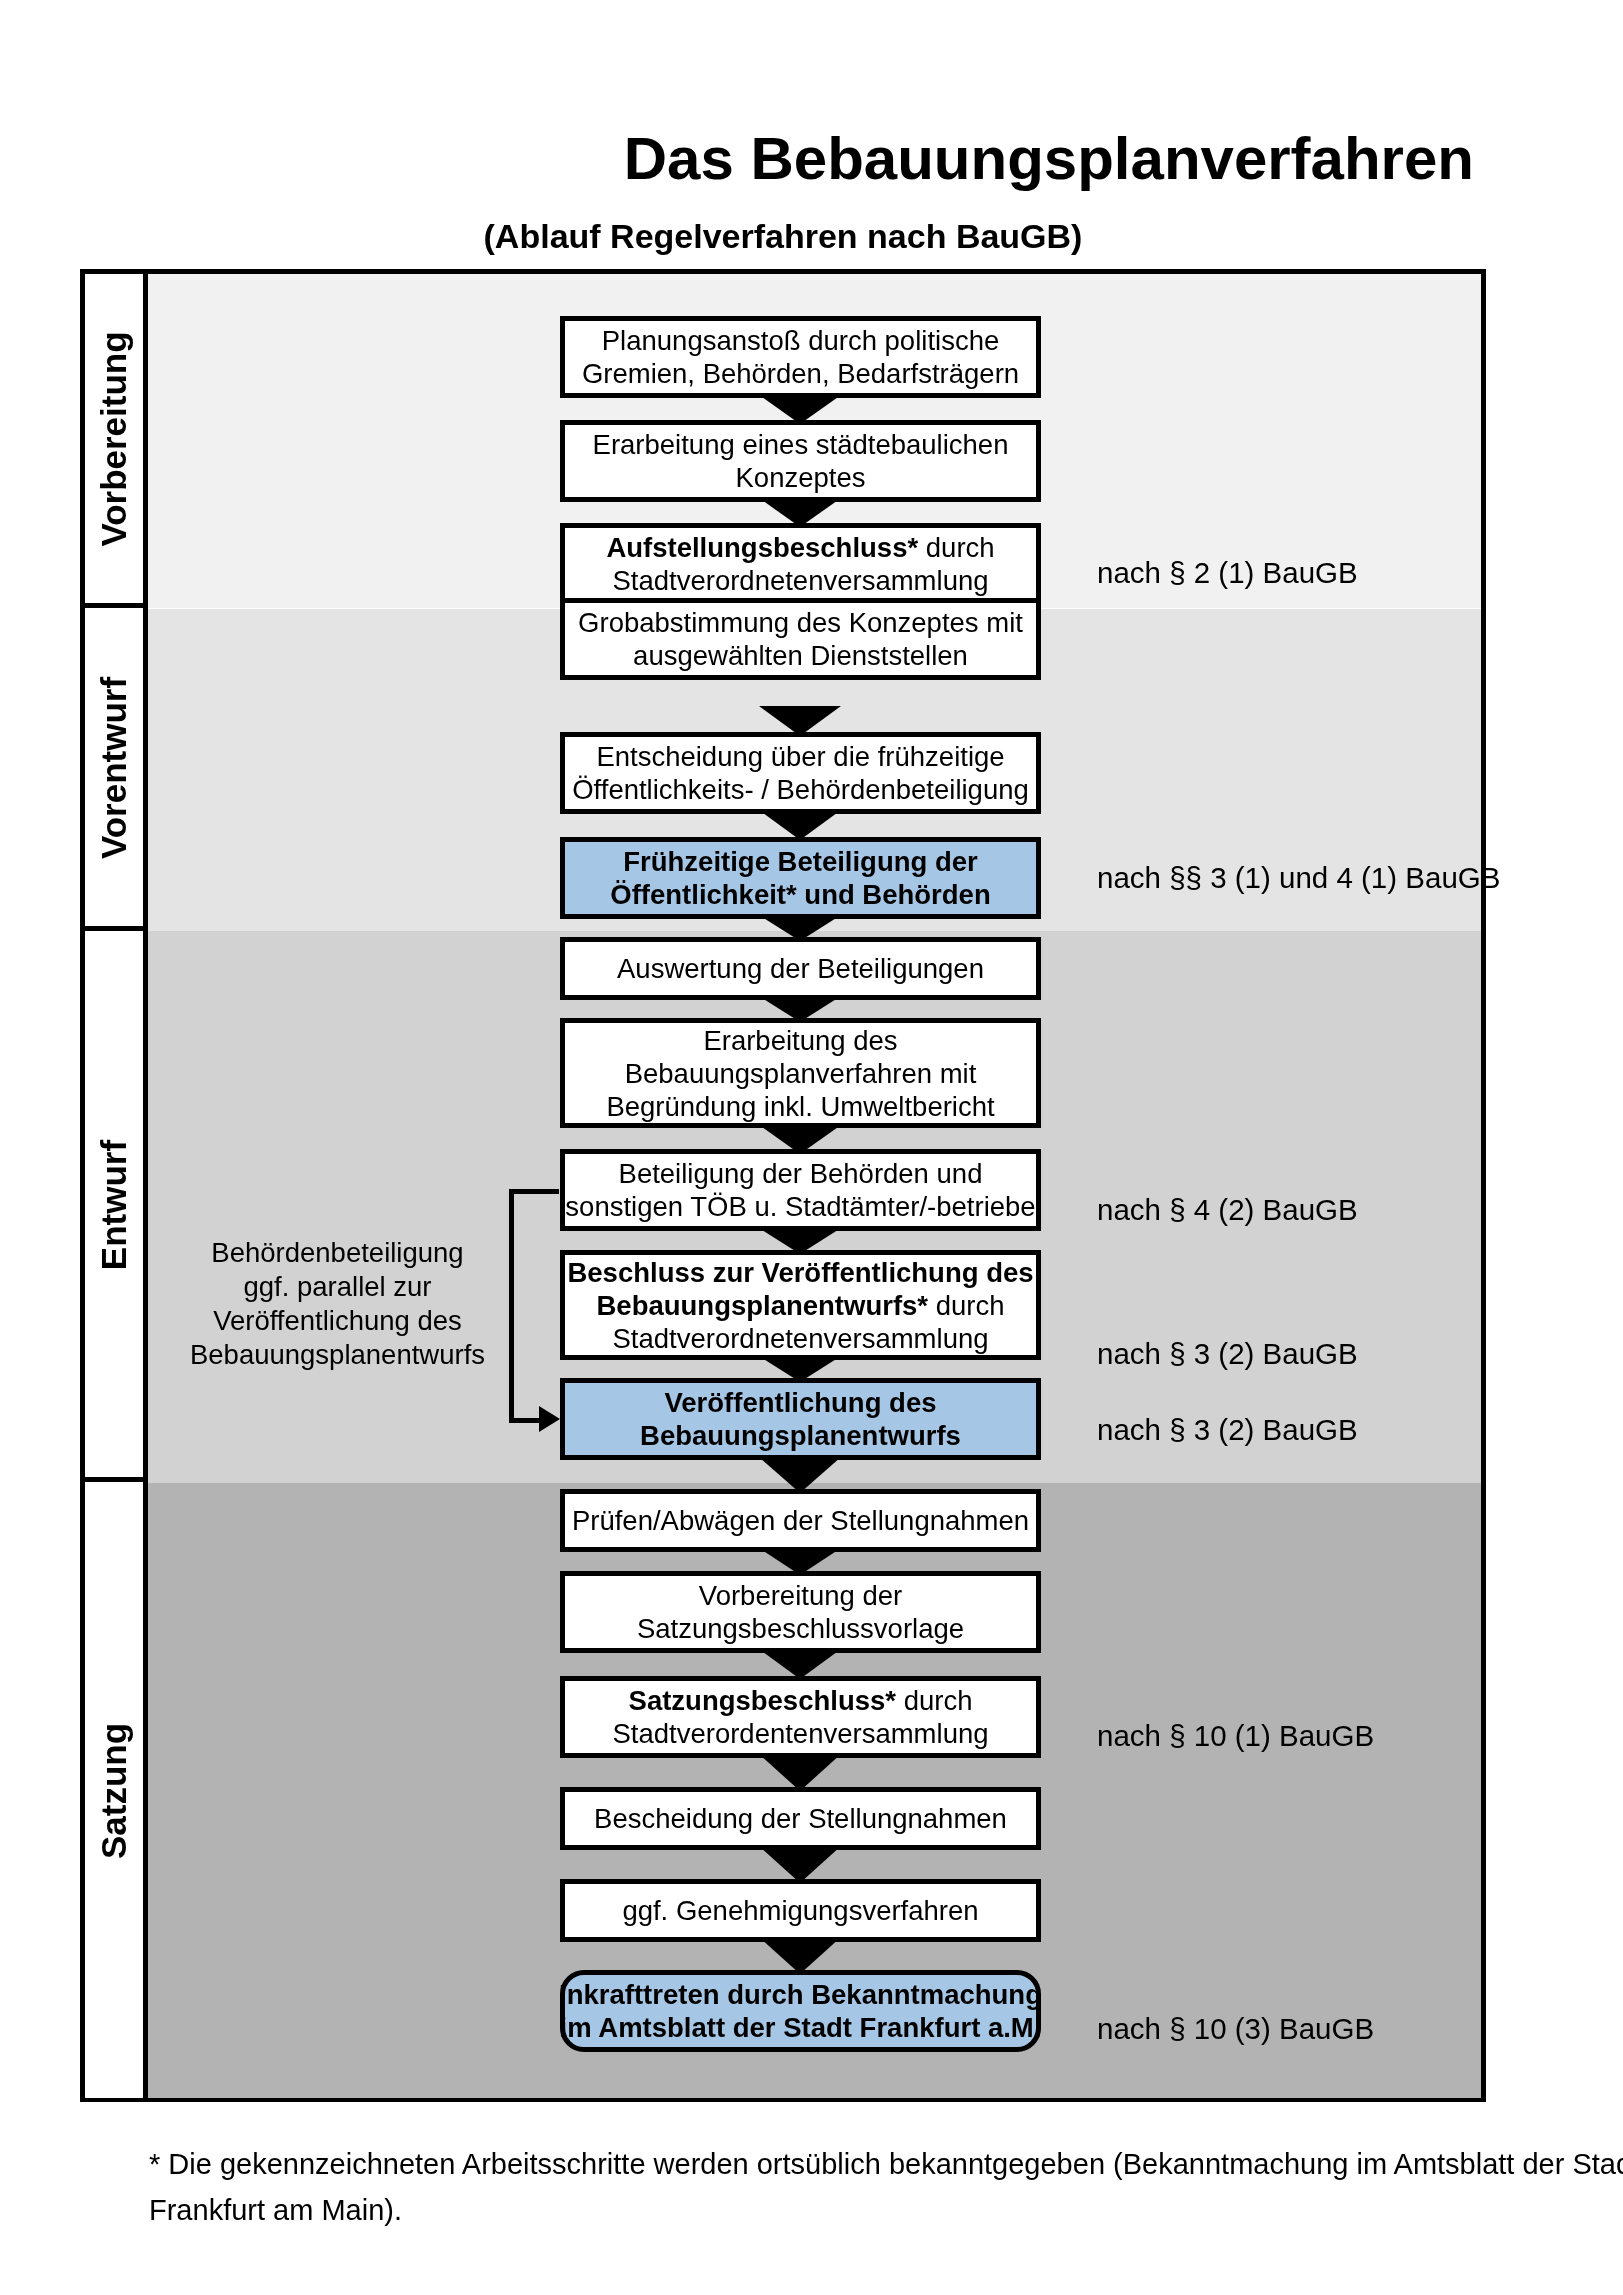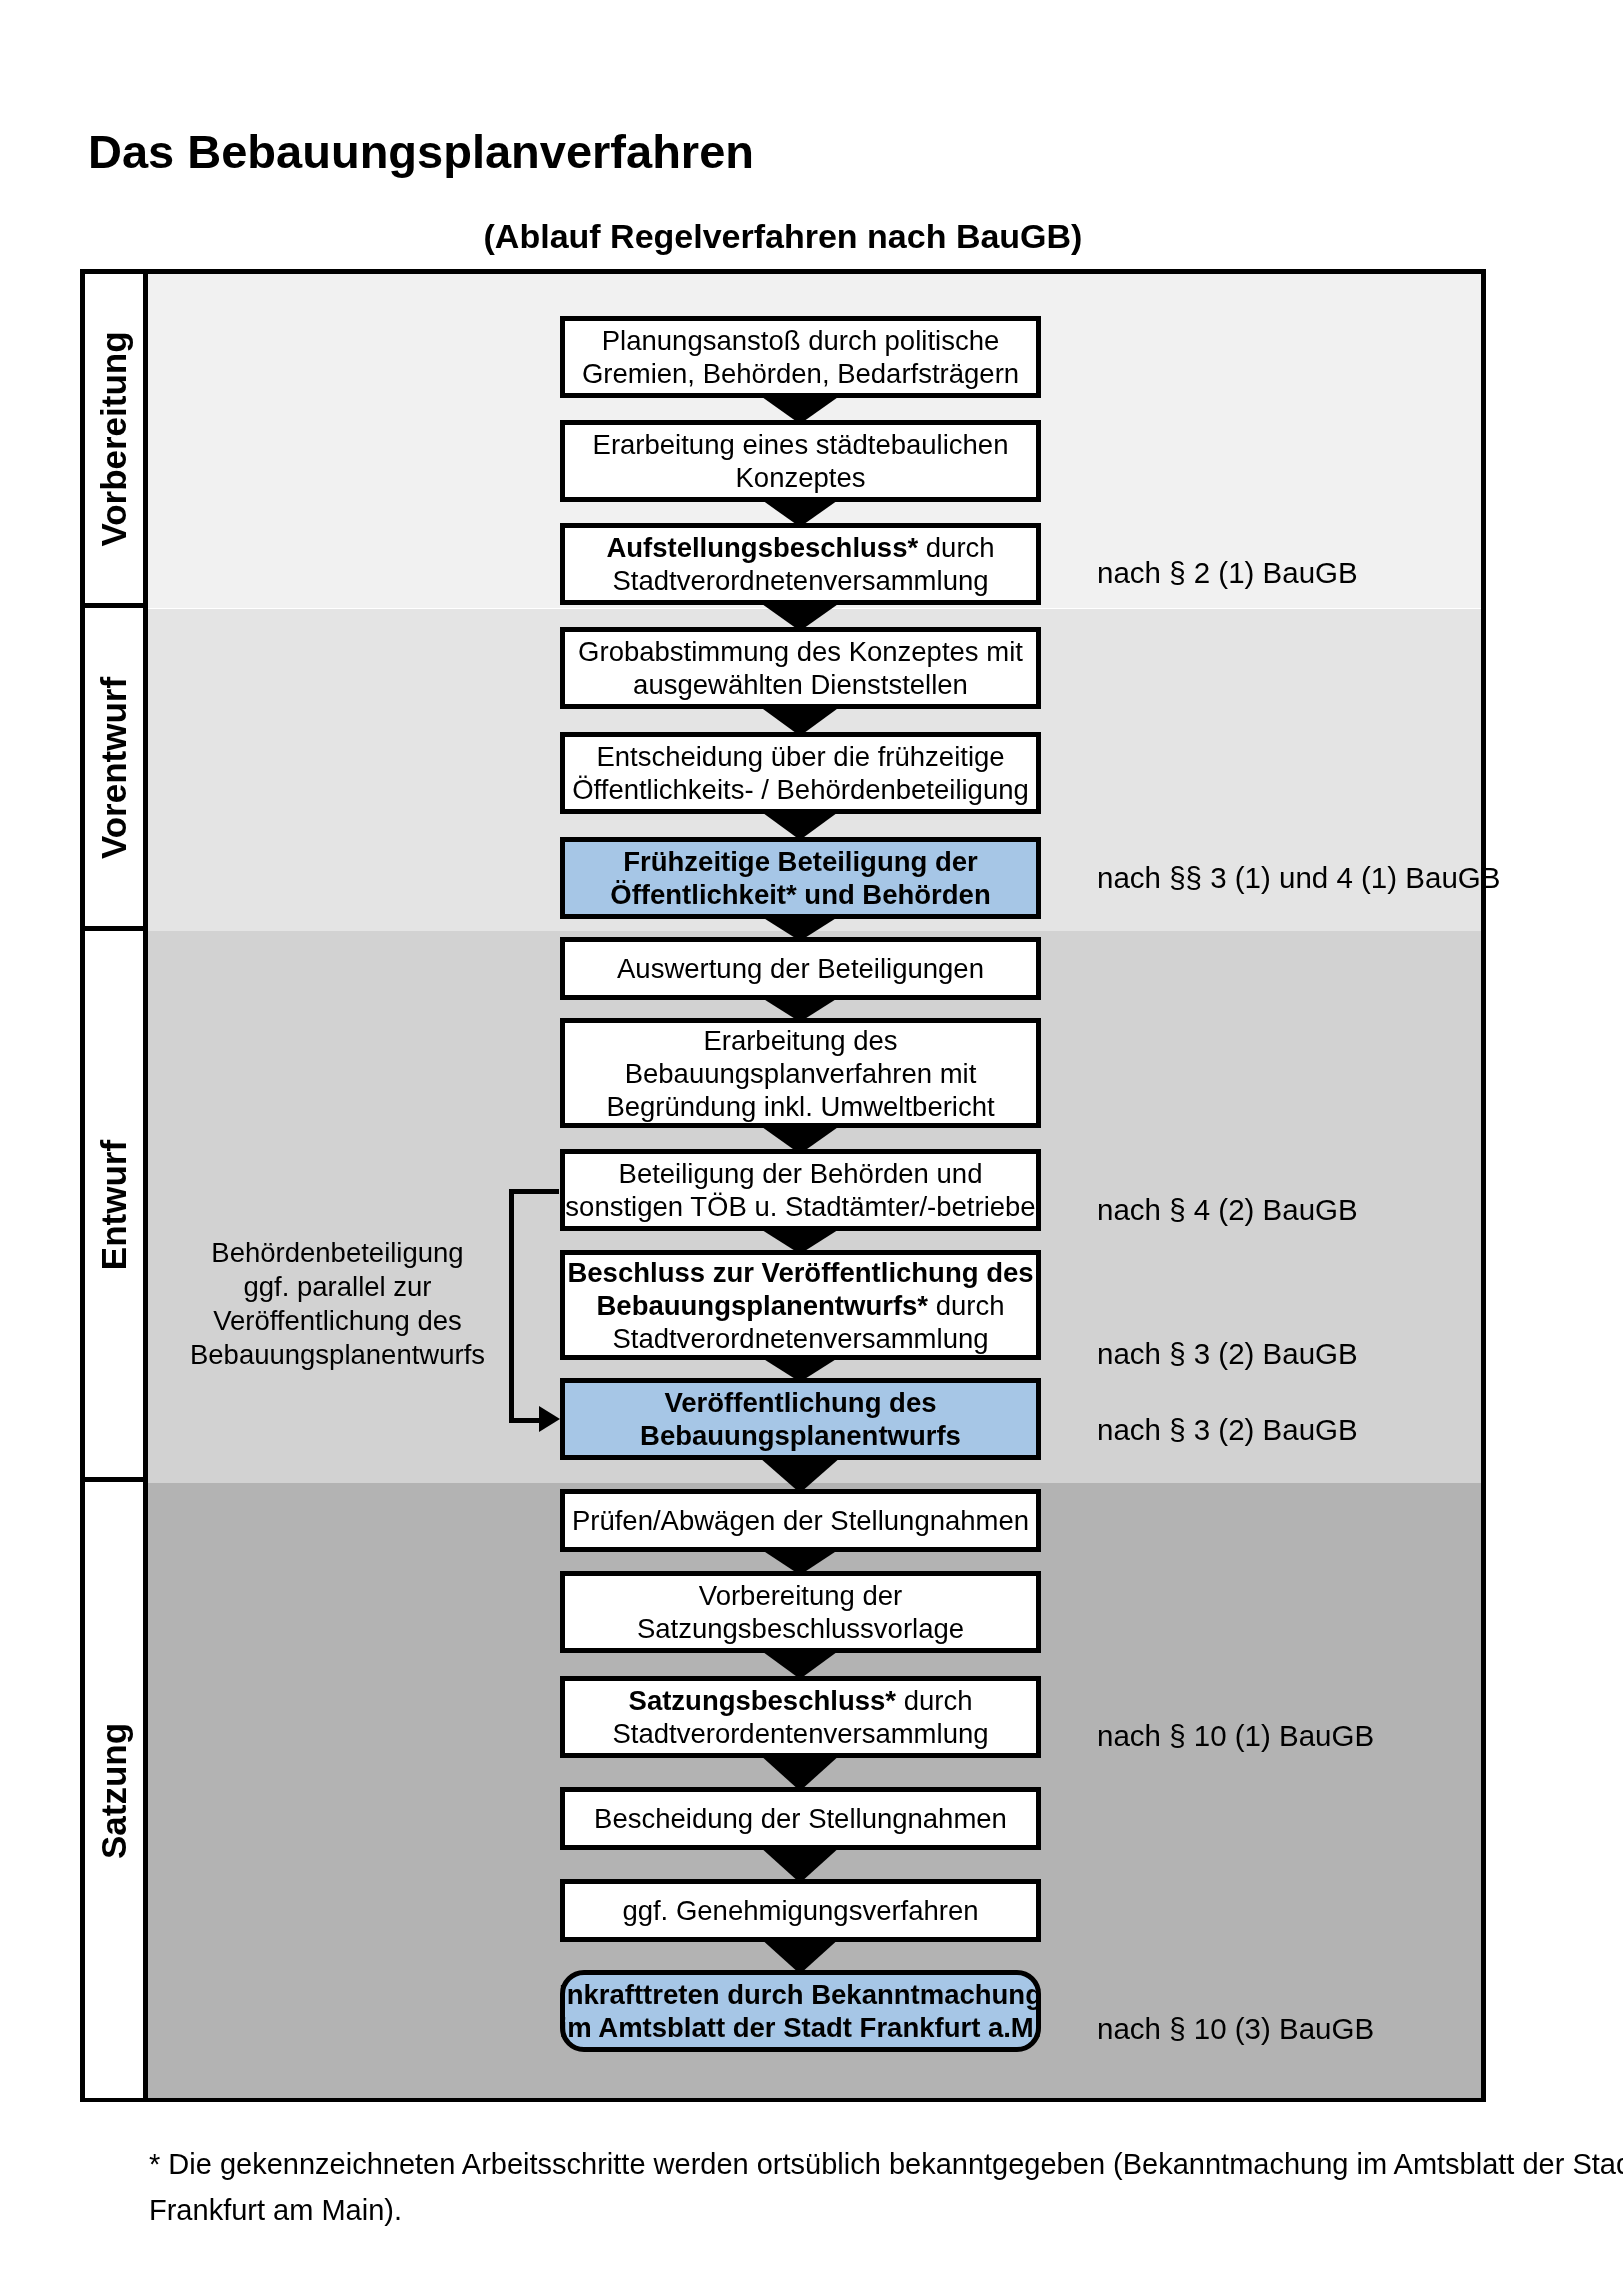--- a/index.html
+++ b/index.html
@@ -4,22 +4,22 @@
 <style>
   html,body{margin:0;padding:0;}
   body{
     width:1623px;height:2295px;position:relative;background:#ffffff;
     font-family:"Liberation Sans",sans-serif;color:#000;
     overflow:hidden;
   }
   .abs{position:absolute;}
   
   .title{
-    left:88px;top:124px;width:1406px;text-align:left;
-    font-size:47px;font-weight:bold;letter-spacing:0px;
+    left:68px;top:124px;width:1406px;text-align:right;
+    font-size:60px;font-weight:bold;letter-spacing:0px;
   }
   .subtitle{
     left:80px;top:217px;width:1406px;text-align:center;
     font-size:34px;font-weight:bold;
   }
   
   .frame{
     left:80px;top:269px;width:1406px;height:1833px;
     border:5.2px solid #000;box-sizing:border-box;background:#fff;
   }
@@ -124,21 +124,21 @@
     <div class="bline"><span>Gremien, Behörden, Bedarfsträgern</span></div>
   </div>
 <div class="abs pbox" style="top:420px;height:82px;">
     <div class="bline"><span>Erarbeitung eines städtebaulichen</span></div>
     <div class="bline"><span>Konzeptes</span></div>
   </div>
 <div class="abs pbox" style="top:523px;height:82px;">
     <div class="bline"><b>Aufstellungsbeschluss*</b><span> durch</span></div>
     <div class="bline"><span>Stadtverordnetenversammlung</span></div>
   </div>
-<div class="abs pbox" style="top:627px;height:82px;">
+<div class="abs pbox" style="top:598px;height:82px;">
     <div class="bline"><span>Grobabstimmung des Konzeptes mit</span></div>
     <div class="bline"><span>ausgewählten Dienststellen</span></div>
   </div>
 <div class="abs pbox" style="top:732px;height:82px;">
     <div class="bline"><span>Entscheidung über die frühzeitige</span></div>
     <div class="bline"><span>Öffentlichkeits- / Behördenbeteiligung</span></div>
   </div>
 <div class="abs pbox blue" style="top:837px;height:82px;">
     <div class="bline"><b>Frühzeitige Beteiligung der</b></div>
     <div class="bline"><b>Öffentlichkeit* und Behörden</b></div>

